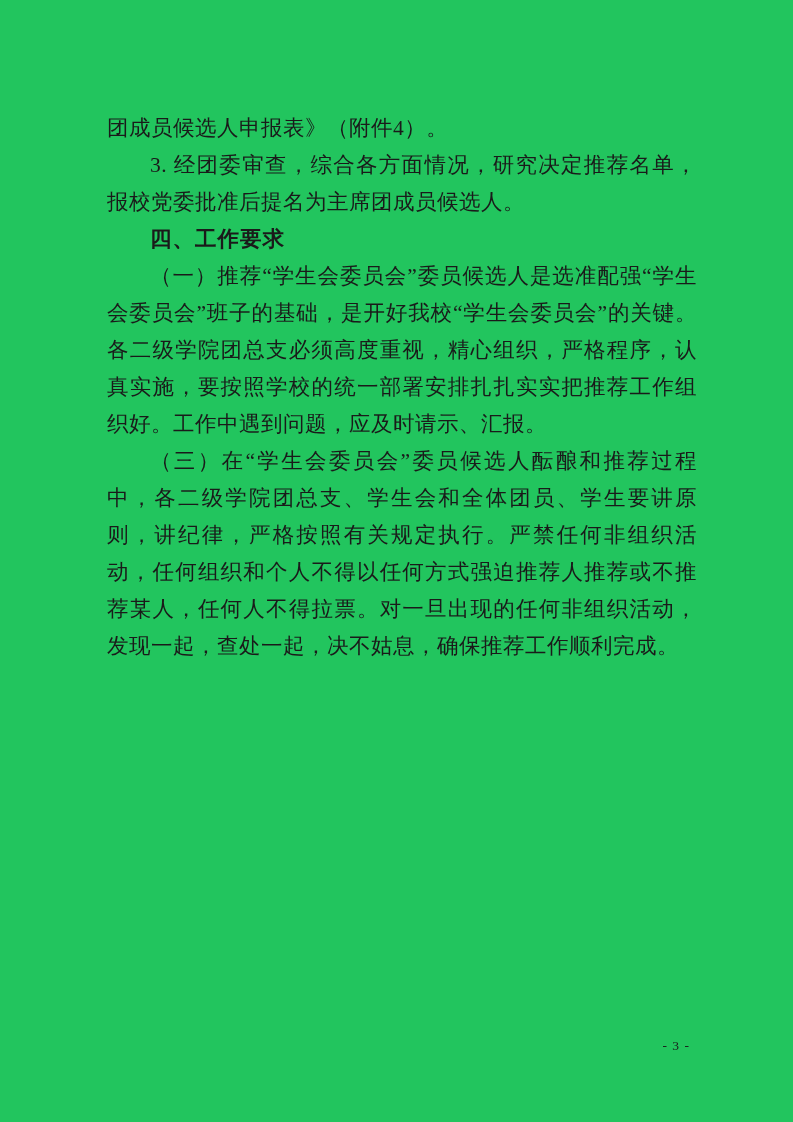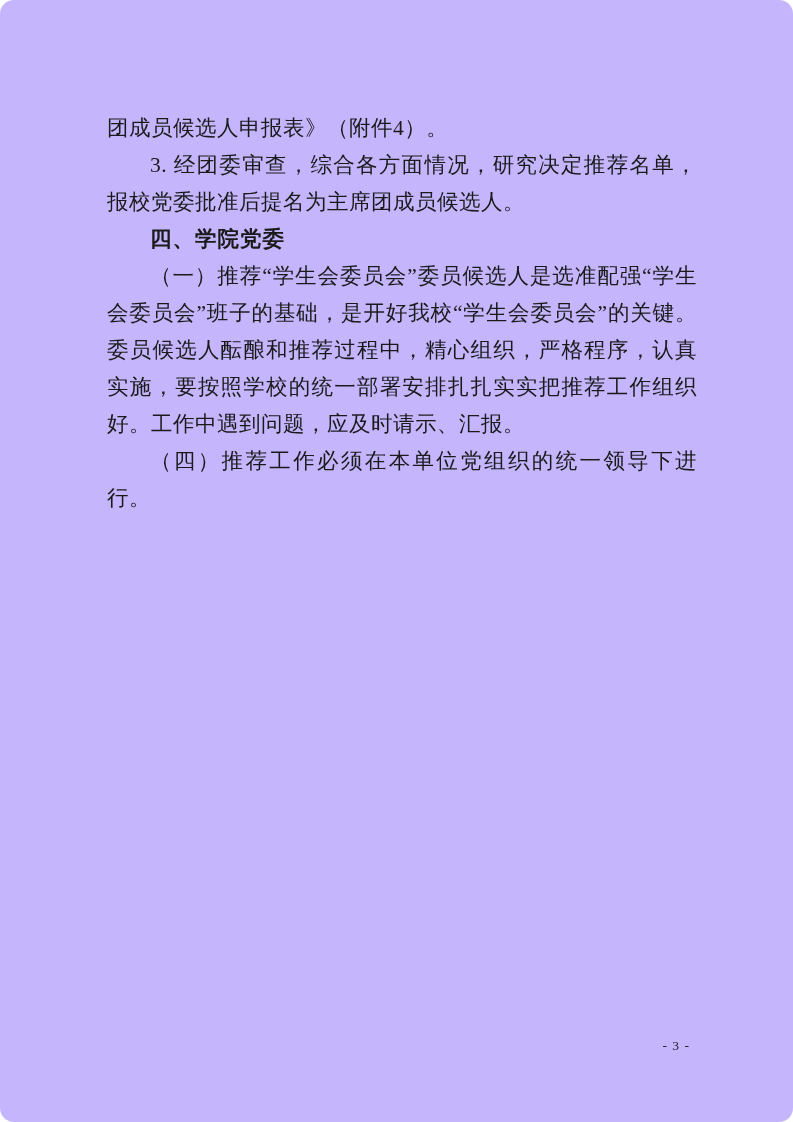--- a/index.html
+++ b/index.html
@@ -4,25 +4,24 @@
 <style>
   html, body {
     margin: 0;
     padding: 0;
     background: #ffffff;
   }
   .page {
     position: relative;
     width: 793px;
     height: 1122px;
-    background: #c4b5fd;
+    background: #22c55e;
     overflow: hidden;
     font-family: "Liberation Serif", "DejaVu Serif", serif;
     color: #1a1a1a;
-    border-radius: 14px;
   }
   .content {
     position: absolute;
     top: 110px;
     left: 107px;
     width: 590px;
     font-size: 21.5px;
     line-height: 37px;
     letter-spacing: 0.5px;
     text-align: justify;
@@ -50,18 +49,18 @@
     font-family: "Liberation Serif", "DejaVu Serif", serif;
   }
 </style>
 </head>
 <body>
 
 <div class="page">
   <div class="content">
     <p class="para no-indent">团成员候选人申报表》（附件4）。</p>
     <p class="para">3. 经团委审查，综合各方面情况，研究决定推荐名单，报校党委批准后提名为主席团成员候选人。</p>
-    <p class="para heading">四、学院党委</p>
-    <p class="para">（一）推荐“学生会委员会”委员候选人是选准配强“学生会委员会”班子的基础，是开好我校“学生会委员会”的关键。委员候选人酝酿和推荐过程中，精心组织，严格程序，认真实施，要按照学校的统一部署安排扎扎实实把推荐工作组织好。工作中遇到问题，应及时请示、汇报。</p>
-    <p class="para">（四）推荐工作必须在本单位党组织的统一领导下进行。</p>
+    <p class="para heading">四、工作要求</p>
+    <p class="para">（一）推荐“学生会委员会”委员候选人是选准配强“学生会委员会”班子的基础，是开好我校“学生会委员会”的关键。各二级学院团总支必须高度重视，精心组织，严格程序，认真实施，要按照学校的统一部署安排扎扎实实把推荐工作组织好。工作中遇到问题，应及时请示、汇报。</p>
+    <p class="para">（三）在“学生会委员会”委员候选人酝酿和推荐过程中，各二级学院团总支、学生会和全体团员、学生要讲原则，讲纪律，严格按照有关规定执行。严禁任何非组织活动，任何组织和个人不得以任何方式强迫推荐人推荐或不推荐某人，任何人不得拉票。对一旦出现的任何非组织活动，发现一起，查处一起，决不姑息，确保推荐工作顺利完成。</p>
   </div>
   <div class="page-number">- 3 -</div>
 </div>
 
 </body></html>

